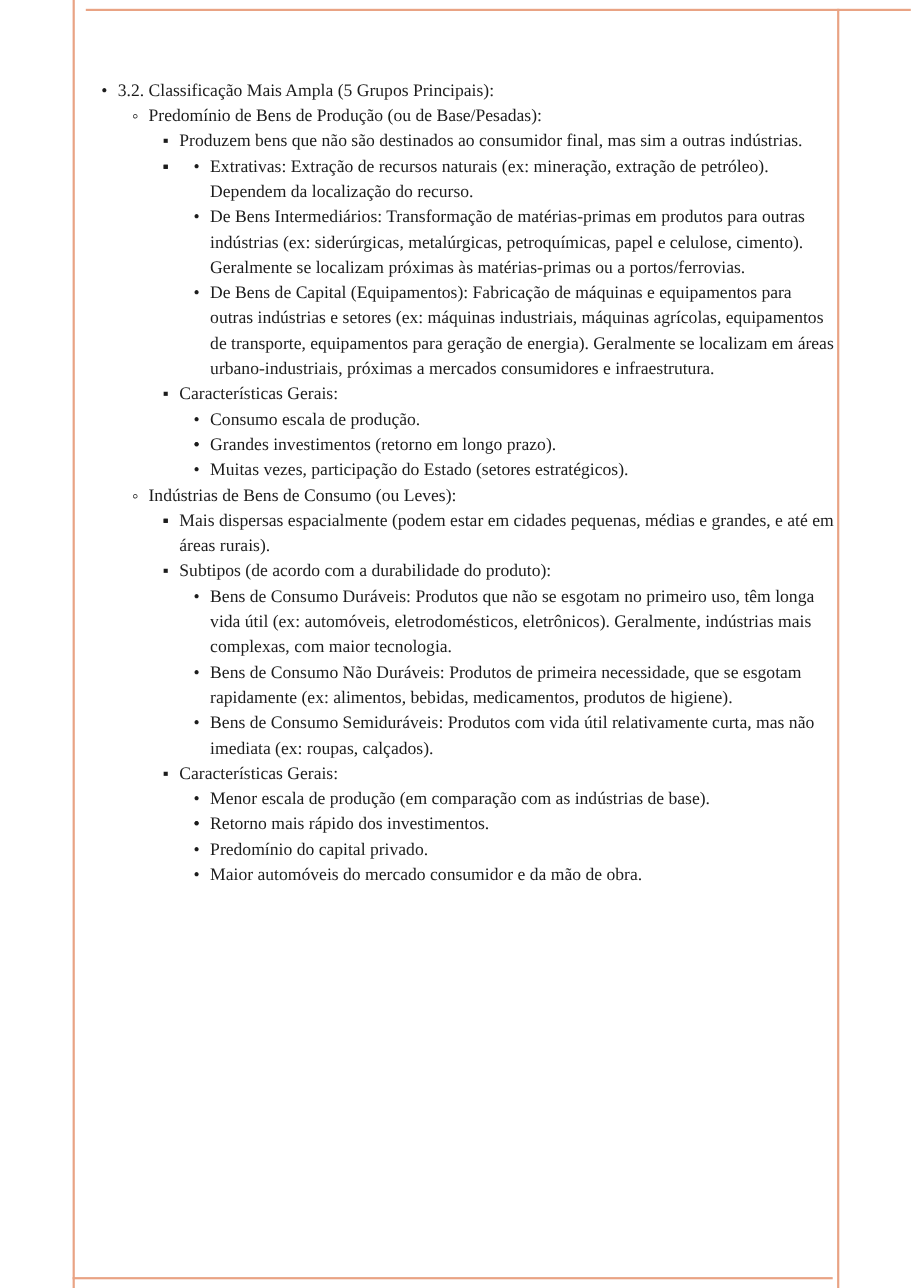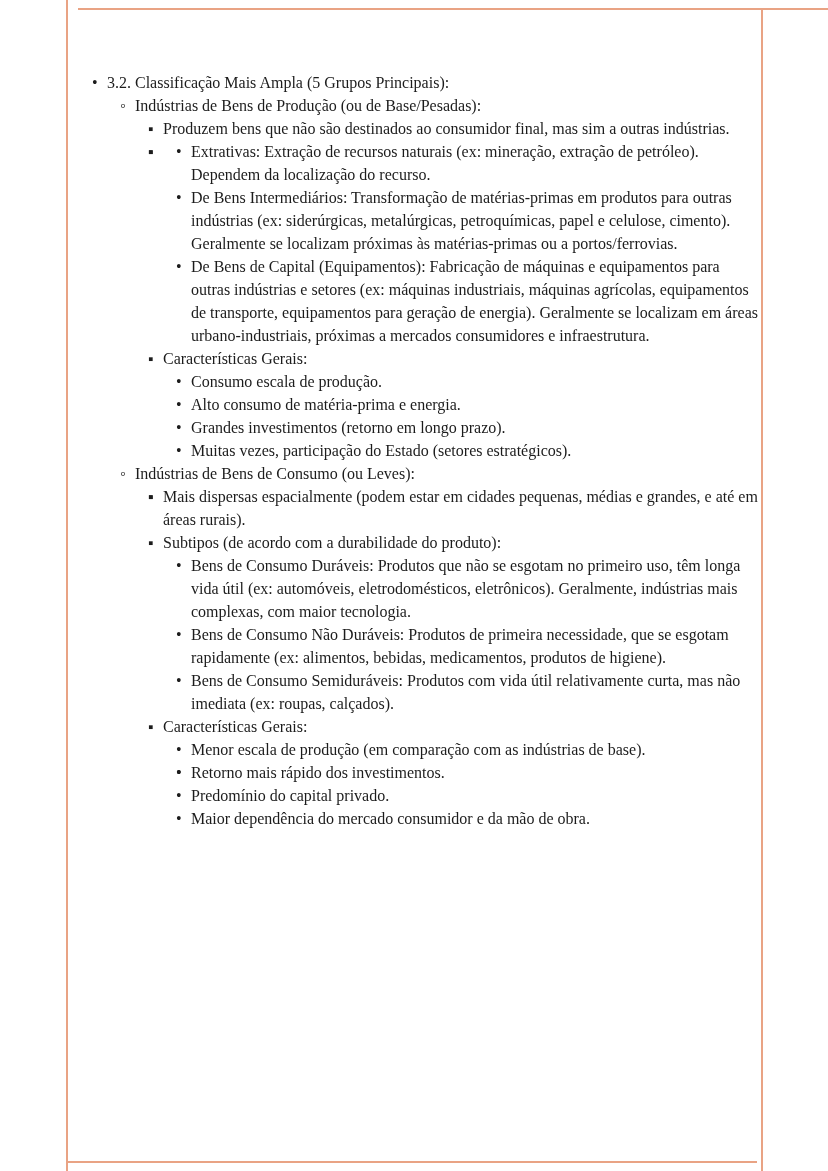--- a/index.html
+++ b/index.html
@@ -65,47 +65,47 @@
 
 <div class="border-line border-left"></div>
 <div class="border-line border-top"></div>
 <div class="border-line border-right"></div>
 <div class="border-line border-bottom"></div>
 
 <main class="content">
   <div id="list-root">
       <ul class="list depth-1">
         <li><span class="marker">•</span><span class="item-text">3.2. Classificação Mais Ampla (5 Grupos Principais):</span><ul class="list depth-2">
-            <li><span class="marker">◦</span><span class="item-text">Indústrias de Bens de Produção (ou de Base/Pesadas):</span><ul class="list depth-3">
+            <li><span class="marker">◦</span><span class="item-text">Predomínio de Bens de Produção (ou de Base/Pesadas):</span><ul class="list depth-3">
                 <li><span class="marker">▪</span><span class="item-text">Produzem bens que não são destinados ao consumidor final, mas sim a outras indústrias.</span></li>
                 <li><span class="marker">▪</span></li>
                 <li><span class="marker">▪</span><ul class="list depth-4">
                     <li><span class="marker">•</span><span class="item-text">Extrativas: Extração de recursos naturais (ex: mineração, extração de petróleo). Dependem da localização do recurso.</span></li>
                     <li><span class="marker">•</span><span class="item-text">De Bens Intermediários: Transformação de matérias-primas em produtos para outras indústrias (ex: siderúrgicas, metalúrgicas, petroquímicas, papel e celulose, cimento). Geralmente se localizam próximas às matérias-primas ou a portos/ferrovias.</span></li>
                     <li><span class="marker">•</span><span class="item-text">De Bens de Capital (Equipamentos): Fabricação de máquinas e equipamentos para outras indústrias e setores (ex: máquinas industriais, máquinas agrícolas, equipamentos de transporte, equipamentos para geração de energia). Geralmente se localizam em áreas urbano-industriais, próximas a mercados consumidores e infraestrutura.</span></li>
                   </ul></li>
                 <li><span class="marker">▪</span><span class="item-text">Características Gerais:</span><ul class="list depth-4">
                     <li><span class="marker">•</span><span class="item-text">Consumo escala de produção.</span></li>
-                    <li><span class="marker">•</span><span class="item-text">Alto consumo de matéria-prima e energia.</span></li>
+                    <li><span class="marker">•</span></li>
                     <li><span class="marker">•</span><span class="item-text">Grandes investimentos (retorno em longo prazo).</span></li>
                     <li><span class="marker">•</span><span class="item-text">Muitas vezes, participação do Estado (setores estratégicos).</span></li>
                   </ul></li>
               </ul></li>
             <li><span class="marker">◦</span><span class="item-text">Indústrias de Bens de Consumo (ou Leves):</span><ul class="list depth-3">
                 <li><span class="marker">▪</span></li>
                 <li><span class="marker">▪</span><span class="item-text">Mais dispersas espacialmente (podem estar em cidades pequenas, médias e grandes, e até em áreas rurais).</span></li>
                 <li><span class="marker">▪</span><span class="item-text">Subtipos (de acordo com a durabilidade do produto):</span><ul class="list depth-4">
                     <li><span class="marker">•</span><span class="item-text">Bens de Consumo Duráveis: Produtos que não se esgotam no primeiro uso, têm longa vida útil (ex: automóveis, eletrodomésticos, eletrônicos). Geralmente, indústrias mais complexas, com maior tecnologia.</span></li>
                     <li><span class="marker">•</span><span class="item-text">Bens de Consumo Não Duráveis: Produtos de primeira necessidade, que se esgotam rapidamente (ex: alimentos, bebidas, medicamentos, produtos de higiene).</span></li>
                     <li><span class="marker">•</span><span class="item-text">Bens de Consumo Semiduráveis: Produtos com vida útil relativamente curta, mas não imediata (ex: roupas, calçados).</span></li>
                   </ul></li>
                 <li><span class="marker">▪</span><span class="item-text">Características Gerais:</span><ul class="list depth-4">
                     <li><span class="marker">•</span><span class="item-text">Menor escala de produção (em comparação com as indústrias de base).</span></li>
                     <li><span class="marker">•</span></li>
                     <li><span class="marker">•</span><span class="item-text">Retorno mais rápido dos investimentos.</span></li>
                     <li><span class="marker">•</span><span class="item-text">Predomínio do capital privado.</span></li>
-                    <li><span class="marker">•</span><span class="item-text">Maior dependência do mercado consumidor e da mão de obra.</span></li>
+                    <li><span class="marker">•</span><span class="item-text">Maior automóveis do mercado consumidor e da mão de obra.</span></li>
                   </ul></li>
               </ul></li>
           </ul></li>
       </ul>
     </div>
 </main>
 
 </body></html>

